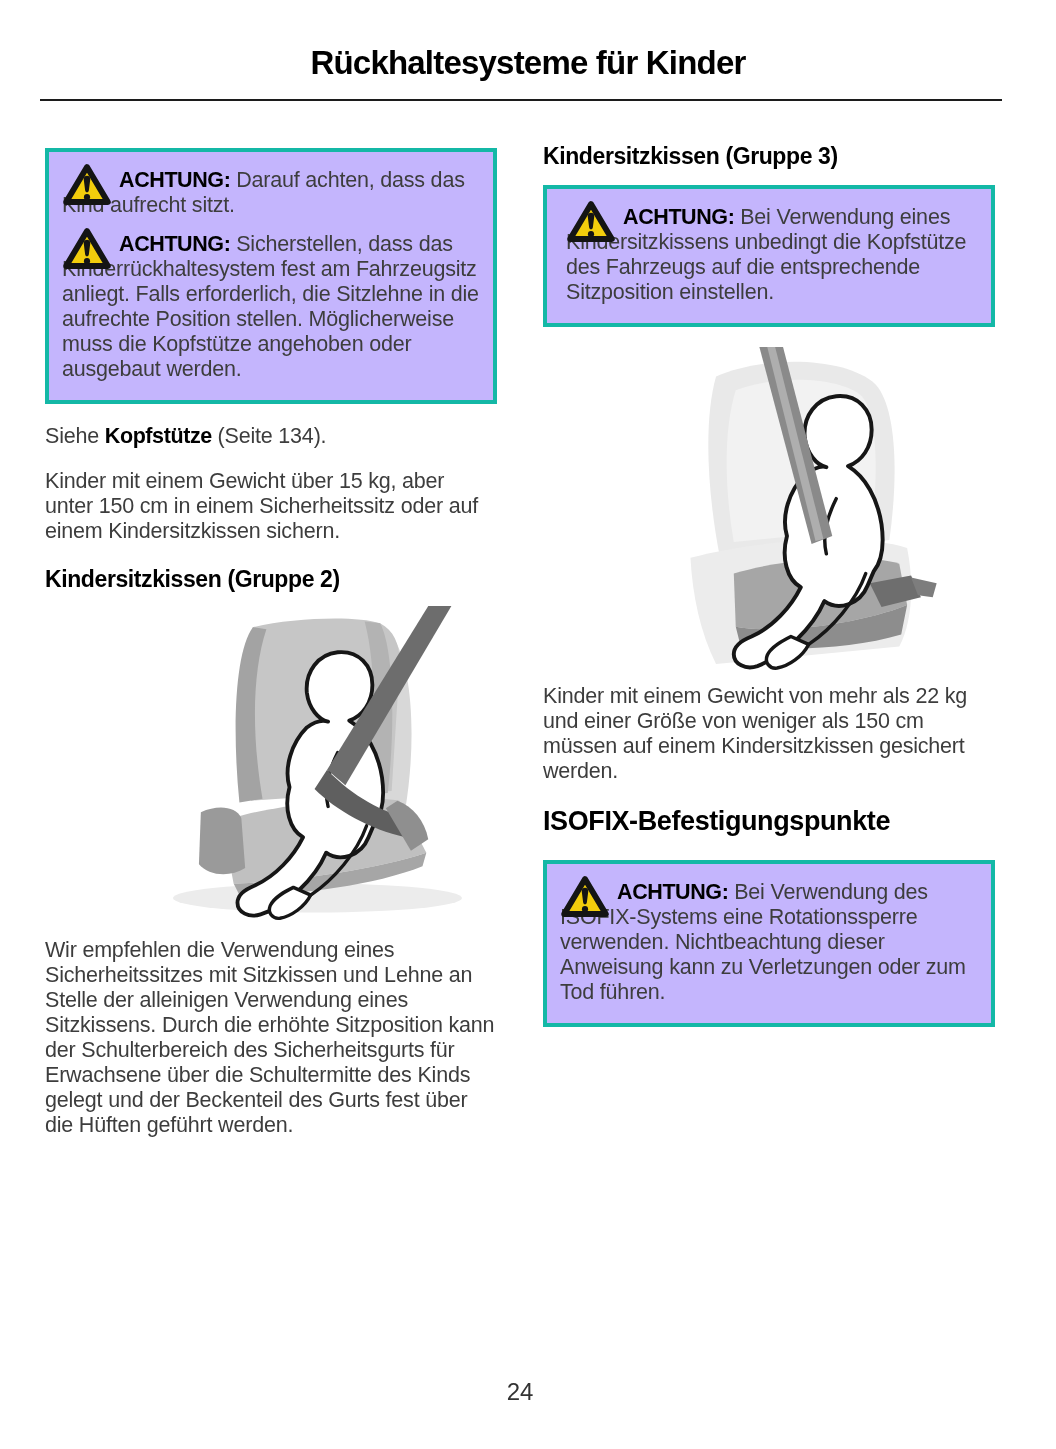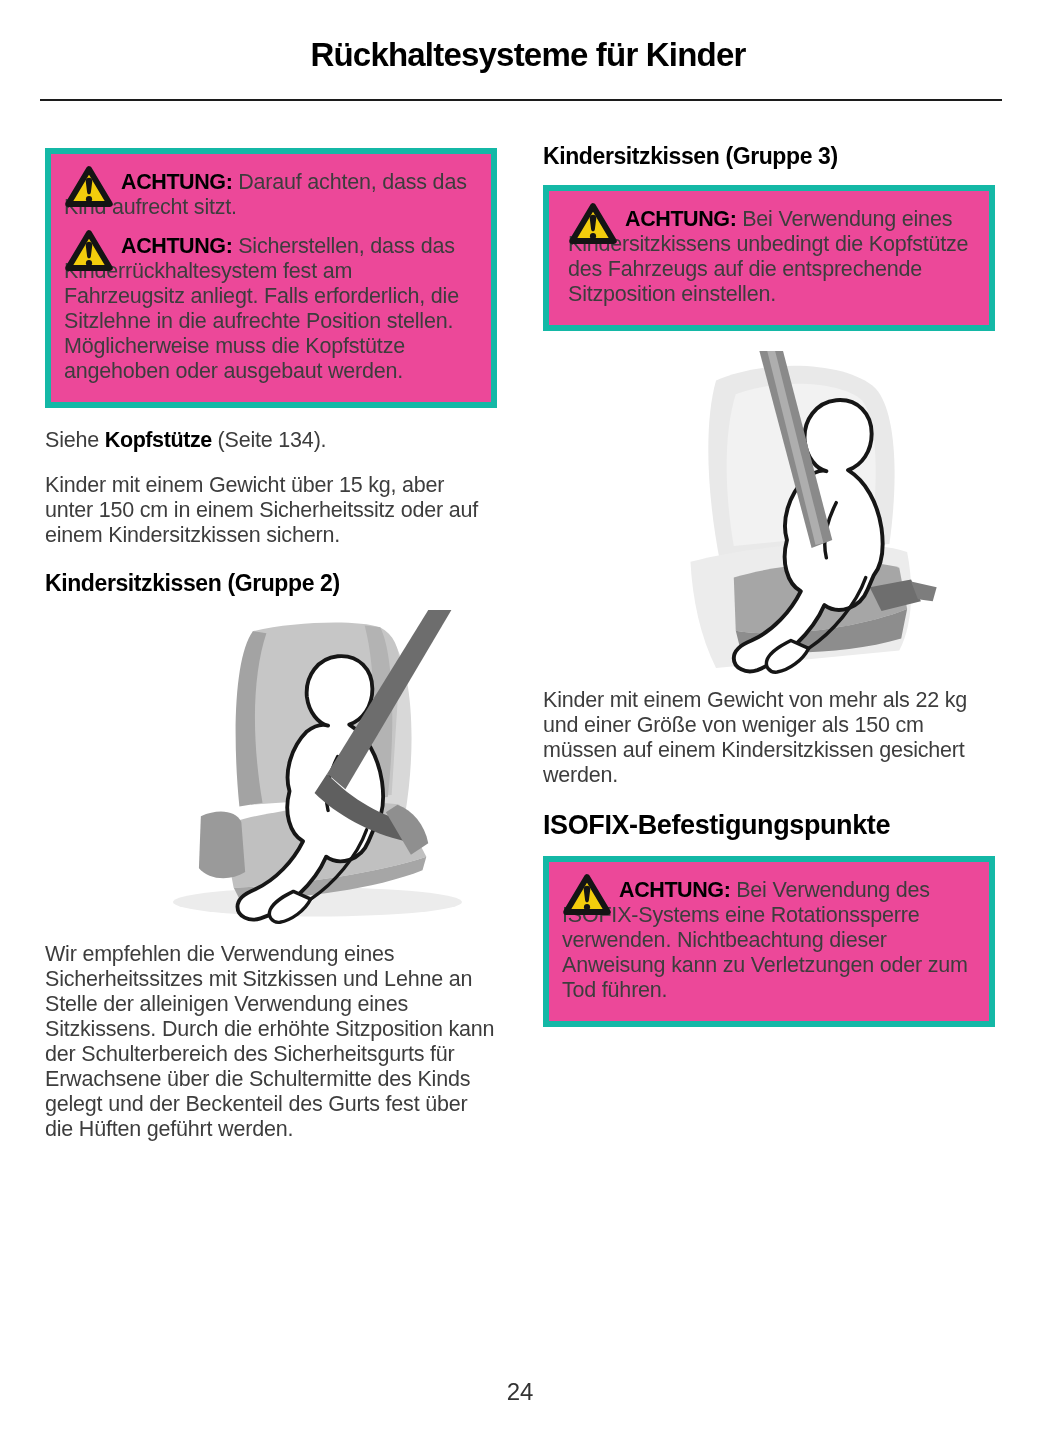--- a/index.html
+++ b/index.html
@@ -1,28 +1,28 @@
 <!DOCTYPE html>
 <html><head>
 <meta charset="utf-8">
 <style>
   html,body{margin:0;padding:0;}
   body{
     width:1056px;height:1449px;position:relative;background:#ffffff;
     font-family:"Liberation Sans", sans-serif;color:#3d3d3d;overflow:hidden;
   }
   .page-title{
-    position:absolute;top:36px;left:8px;width:1040px;text-align:center;
+    position:absolute;top:44px;left:8px;width:1040px;text-align:center;
     font-size:33px;font-weight:bold;color:#000;letter-spacing:-0.8px;
   }
   .title-rule{position:absolute;top:99px;left:40px;width:962px;height:2px;background:#1c1c1c;}
   .col{position:absolute;width:452px;font-size:21.5px;line-height:25px;letter-spacing:-0.2px;}
   .col-left{left:45px;top:148px;}
   .col-right{left:543px;top:143px;}
-  .wbox{border:6px solid #14b8a6;padding:16px 13px 18px 13px;background:#ec4899;}
+  .wbox{border:4px solid #14b8a6;padding:16px 13px 18px 13px;background:#c4b5fd;}
   .warning{position:relative;}
   .warning + .warning{margin-top:14px;}
   .w-icon{position:absolute;left:0;top:-6px;width:50px;height:45px;}
   .w-icon svg{display:block;width:50px;height:45px;}
   .w-text{margin:0;text-indent:57px;}
   .w-label{font-weight:bold;color:#000;letter-spacing:-0.4px;}
   .para{margin:0;}
   .h3{font-size:23px;font-weight:bold;color:#000;letter-spacing:-0.4px;margin:0;line-height:26px;}
   .h2{font-size:27px;font-weight:bold;color:#000;letter-spacing:-0.4px;margin:0;line-height:30px;}
   .see-ref{margin:20px 0 18px 0;}
@@ -31,21 +31,21 @@
   .p1{margin:20px 0 22px 0;}
   .wbox2{margin:0;}
   .fig{margin:0;}
   .fig-left{margin:14px 0 14px 88px;width:340px;height:318px;}
   .fig-right{margin:20px 0 12px 72px;width:340px;height:325px;}
   .fig svg{display:block;width:100%;height:100%;}
   .h3-g2{margin-top:22px;}
   .rc-box{margin-top:16px;padding-left:19px;}
   .rc-para{margin:0;}
   .h2-isofix{margin-top:22px;}
-  .rc-box2{margin-top:16px;}
+  .rc-box2{margin-top:24px;}
   .page-number{
     position:absolute;top:1378px;left:8px;width:1024px;text-align:center;
     font-size:24px;color:#333;
   }
 </style>
 </head>
 <body>
 
 <svg width="0" height="0" style="position:absolute">
   <defs>

